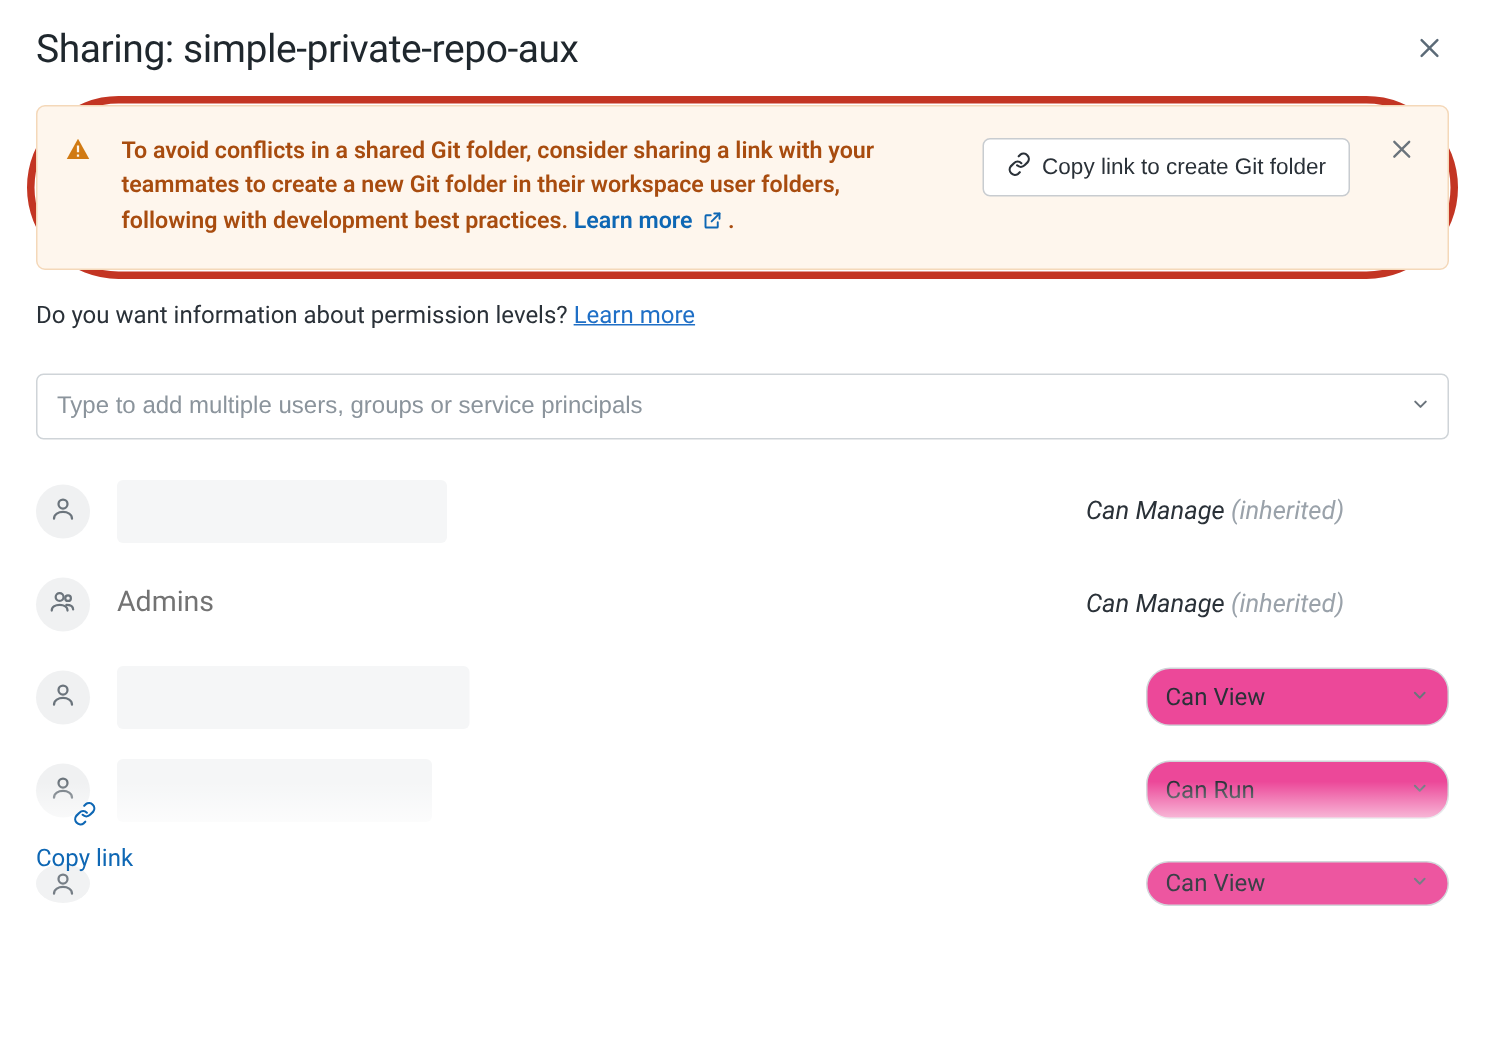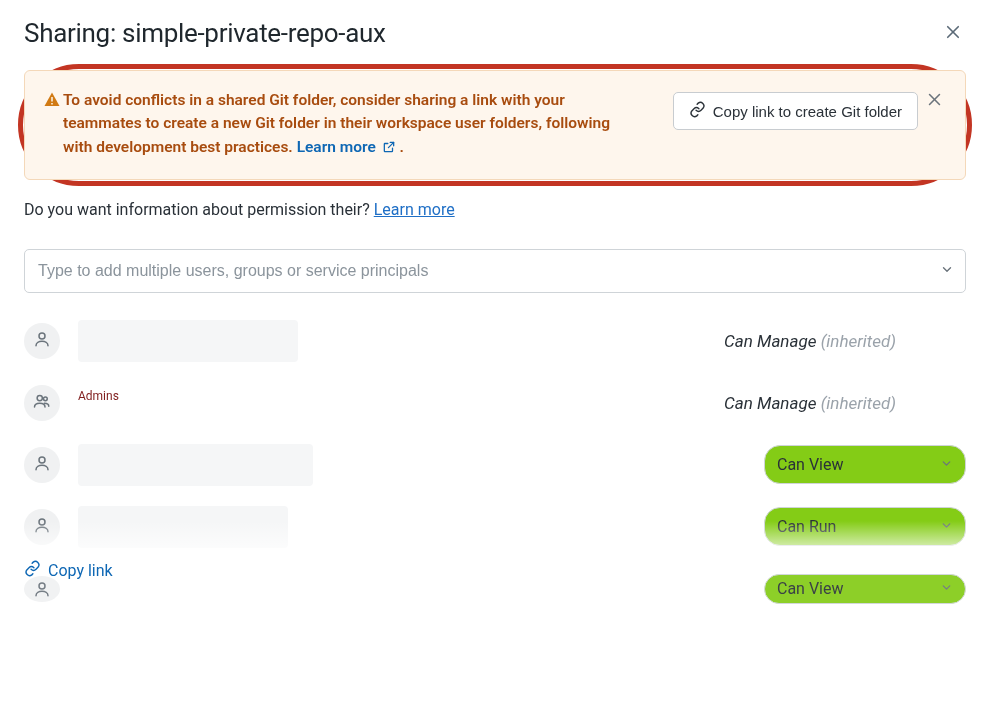--- a/index.html
+++ b/index.html
@@ -39,21 +39,21 @@
       position: relative;
       margin-bottom: 20px;
     }
     .alert {
       background: #fef6ed;
       border: 1px solid #f4d8b9;
       border-radius: 6px;
       padding: 18px 20px 18px 18px;
       display: flex;
       align-items: flex-start;
-      gap: 2px;
+      gap: 20px;
       position: relative;
     }
     .highlight-ring {
       position: absolute;
       top: -6px;
       left: -6px;
       right: -6px;
       bottom: -6px;
       border: 5px solid #c33523;
       border-radius: 70px;
@@ -159,22 +159,22 @@
       background: #f0f1f2;
       display: flex;
       align-items: center;
       justify-content: center;
       flex: 0 0 auto;
       color: #6b747c;
     }
     .avatar svg { width: 18px; height: 18px; }
     .name-cell {
       flex: 1 1 auto;
-      font-size: 12px;
-      color: #7f1d1d;
+      font-size: 19px;
+      color: #737373;
       min-height: 28px;
     }
     .name-placeholder {
       background: #f5f6f7;
       border-radius: 4px;
       height: 42px;
       width: 220px;
     }
     .perm-static {
       font-size: 17px;
@@ -186,21 +186,21 @@
     }
     .perm-static .inherited { color: #9aa2aa; }
     .perm-select {
       flex: 0 0 auto;
       width: 202px;
       border: 1px solid #cfd4d8;
       border-radius: 16px;
       padding: 9px 12px;
       font-size: 16px;
       color: #2a3138;
-      background: #84cc16;
+      background: #ec4899;
       display: flex;
       justify-content: space-between;
       align-items: center;
       cursor: pointer;
     }
     .perm-select .chev { color: #6b747c; }
     .perm-select .chev svg { width: 13px; height: 13px; }
     .fade-overlay {
       position: absolute;
       left: 0; right: 0;
@@ -214,20 +214,21 @@
       bottom: 30px;
       left: 24px;
     }
     .copy-link-footer {
       display: inline-flex;
       align-items: center;
       gap: 7px;
       color: #0e67b4;
       font-size: 16px;
       text-decoration: none;
+      flex-direction: column;
     }
     .copy-link-footer svg { width: 17px; height: 17px; }
   </style>
 </head>
 <body>
 
 <div class="dialog">
 
   <div class="header">
     <h1 class="header-title">Sharing: simple-private-repo-aux</h1>
@@ -278,21 +279,21 @@
           <svg viewBox="0 0 24 24" fill="none" stroke="currentColor" stroke-width="2.2" stroke-linecap="round">
               <line x1="5" y1="5" x2="19" y2="19"></line>
               <line x1="19" y1="5" x2="5" y2="19"></line>
             </svg>
         </span>
       </button>
     </div>
   </div>
 
   <div class="info-line">
-    <span>Do you want information about permission their? </span>
+    <span>Do you want information about permission levels? </span>
     <a href="#">Learn more</a>
   </div>
 
   <div class="input-wrap">
     <input type="text" class="user-input" placeholder="Type to add multiple users, groups or service principals" style="">
     <span class="chev">
       <svg viewBox="0 0 24 24" fill="none" stroke="currentColor" stroke-width="2.4" stroke-linecap="round" stroke-linejoin="round">
           <polyline points="6 9 12 15 18 9"></polyline>
         </svg>
     </span>

